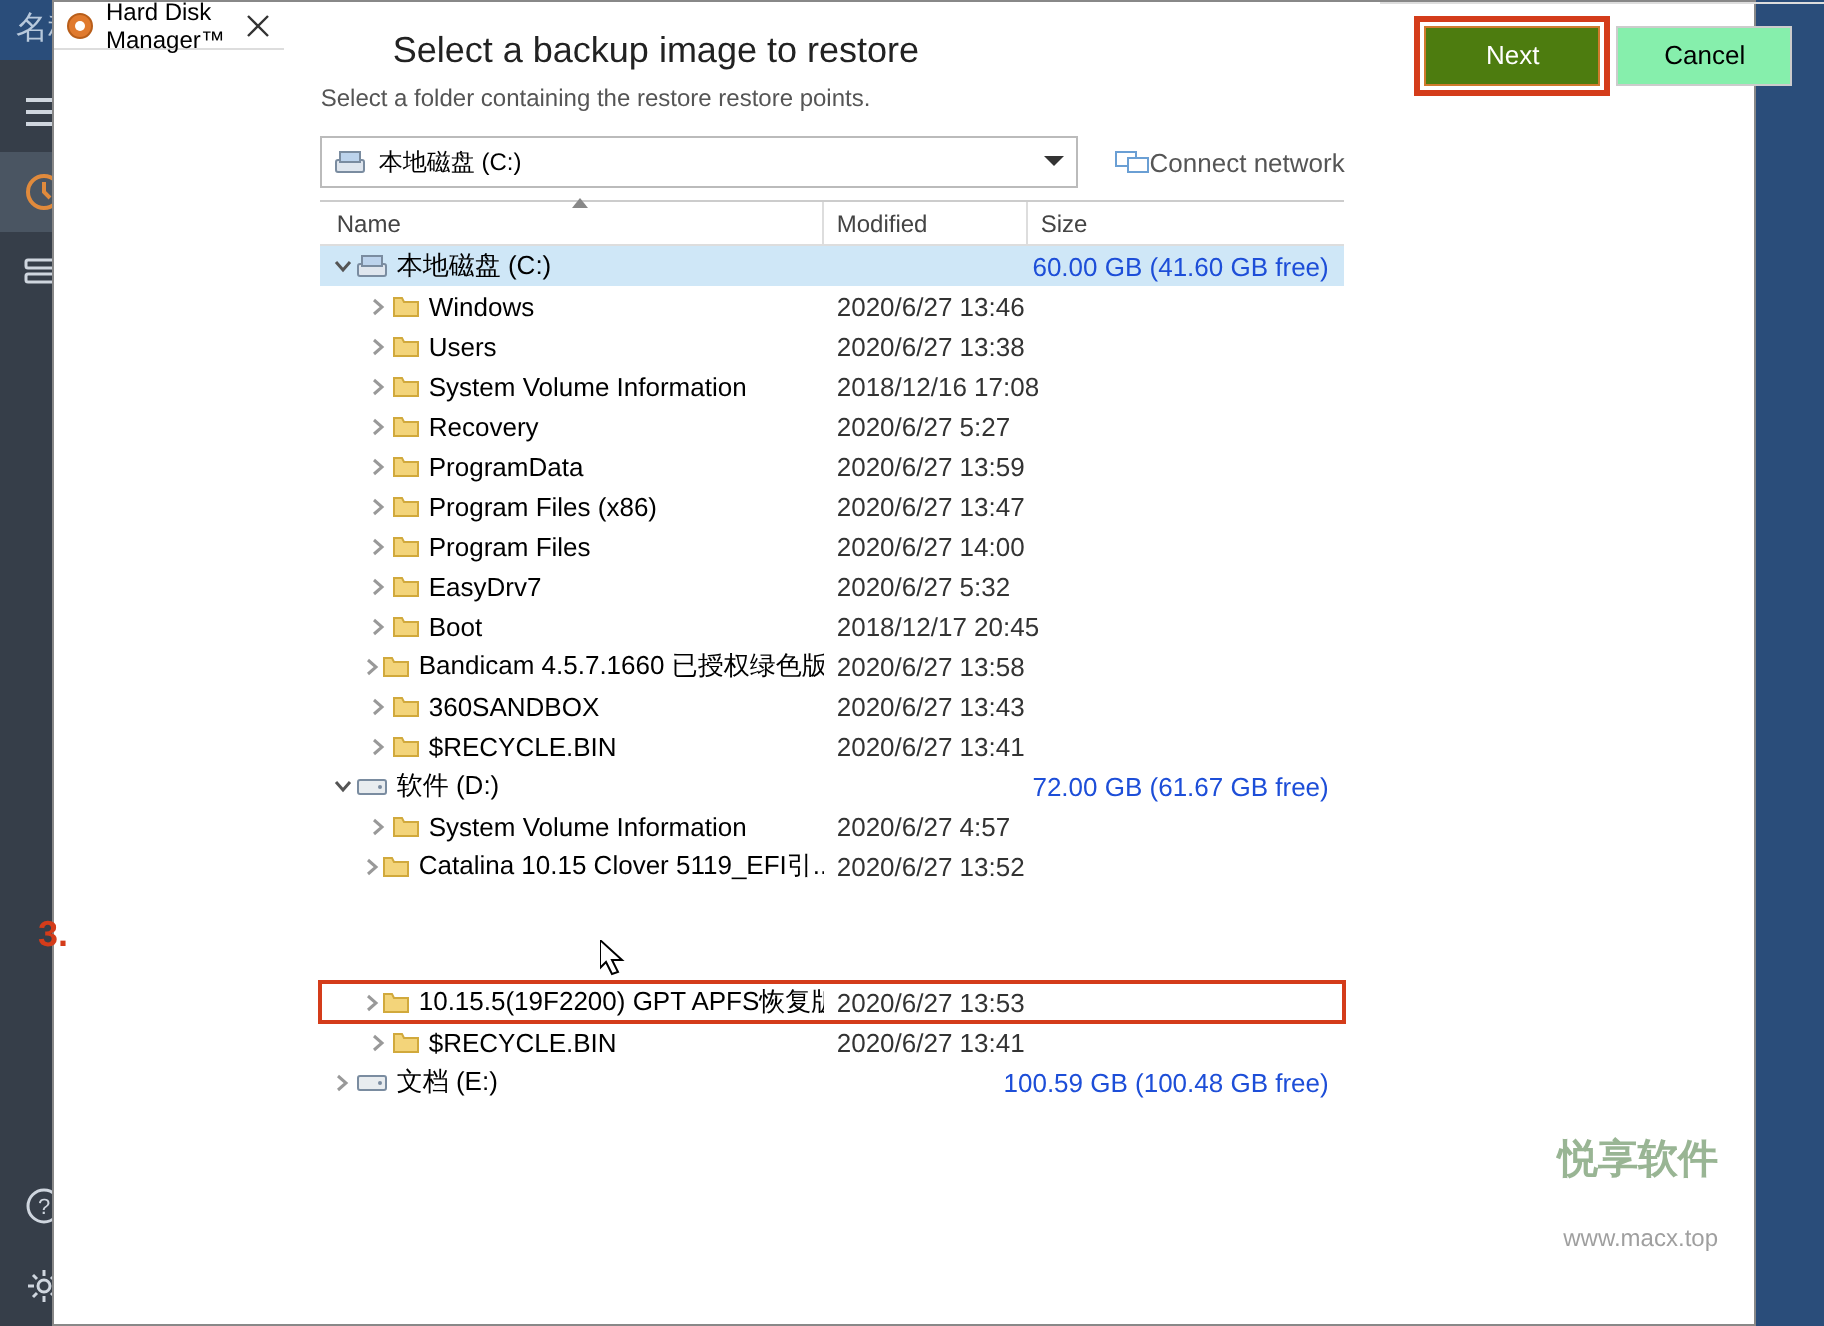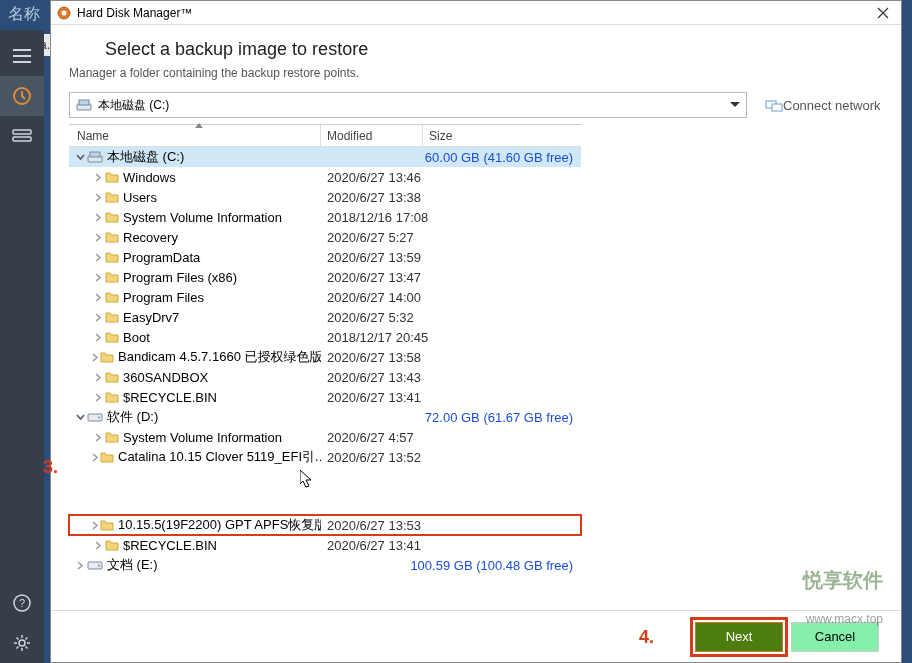--- a/index.html
+++ b/index.html
@@ -39,26 +39,25 @@
   padding: 4px 8px;
   border-radius: 2px;
   font-size: 12px;
   color: #333;
   display: flex;
   align-items: center;
   gap: 6px;
 }
 .dialog {
   position: absolute;
-  left: 50px; top: 0;
+  left: 26px; top: 0;
   width: 852px; height: 663px;
   background: #fff;
   border: 1px solid #888;
   display: flex;
-  flex-direction: column;
 }
 .titlebar {
   height: 24px;
   display: flex;
   align-items: center;
   padding: 0 6px;
   border-bottom: 1px solid #ddd;
   font-size: 12px;
 }
 .titlebar .app-icon {
@@ -96,21 +95,21 @@
   align-items: center;
   padding: 0 6px;
   background: #fff;
   cursor: pointer;
   max-width: 678px;
 }
 .dropdown .dd-icon { margin-right: 6px; display: inline-flex; }
 .dropdown .dd-arrow { margin-left: auto; }
 .connect-link {
   display: flex;
-  align-items: flex-end;
+  align-items: center;
   gap: 0;
   color: #555;
   cursor: pointer;
   font-size: 13px;
 }
 .table-wrap {
   border-top: 1px solid #ccc;
   width: 512px;
 }
 .table-header {
@@ -259,21 +258,21 @@
     <span>Hard Disk Manager™</span>
     <div class="close-btn">
       <svg width="12" height="12">
           <path d="M1 1l10 10M11 1L1 11" stroke="#333" stroke-width="1.2"></path>
         </svg>
     </div>
   </div>
 
   <div class="content">
     <div class="heading">Select a backup image to restore</div>
-    <div class="subheading">Manager a folder containing the backup restore points.</div>
+    <div class="subheading">Select a folder containing the restore restore points.</div>
 
     <div class="path-row">
       <div class="dropdown">
         <span class="dd-icon">
           <svg width="16" height="14">
               <rect x="1" y="6" width="14" height="6" rx="1" fill="#dfe6ee" stroke="#7a8ca0"></rect>
               <rect x="3" y="2" width="10" height="5" fill="#bcd3ec" stroke="#7a8ca0"></rect>
             </svg>
         </span>
         <span>本地磁盘 (C:)</span>

